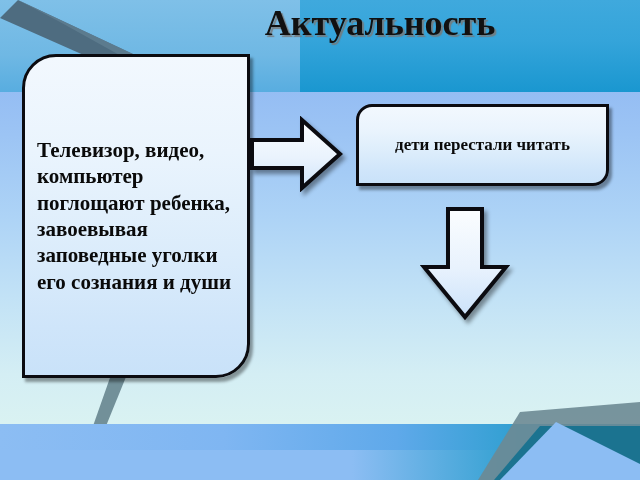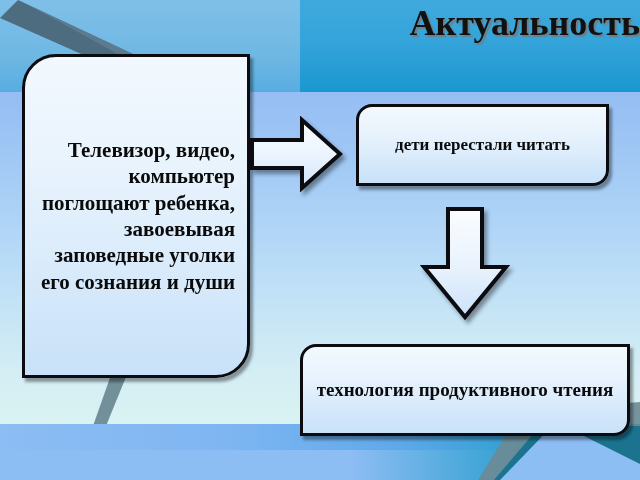--- a/index.html
+++ b/index.html
@@ -61,21 +61,21 @@
     position: absolute;
     pointer-events: none;
   }
   .deco-svg { display:block; }
 
   
   .title {
     position: absolute;
     left: 0; top: 2px;
     width: 640px;
-    text-align: right;
+    text-align: center;
     font-size: 36px;
     font-weight: bold;
     color: #111111;
     letter-spacing: 0px;
     text-shadow: 2px 2px 1px rgba(120,120,120,0.85);
     padding-left: 120px;
     box-sizing: border-box;
     font-family: "Liberation Serif", "DejaVu Serif", serif;
   }
 
@@ -83,21 +83,21 @@
   .box {
     position: absolute;
     box-sizing: border-box;
     border: 3px solid #0b0b10;
     background: linear-gradient(to bottom, #f2f8fe 0%, #eaf4fd 30%, #dbecfb 62%, #cfe5fa 85%, #c9e2f9 100%);
     display: flex;
     align-items: center;
     justify-content: center;
     color: #0a0a0a;
     font-weight: bold;
-    text-align: right;
+    text-align: left;
     box-shadow: 3px 4px 3px rgba(0,0,0,0.38);
   }
 
   #box-left {
     left: 22px;
     top: 54px;
     width: 228px;
     height: 324px;
     border-radius: 34px 0 34px 0;
     font-size: 21px;
@@ -198,17 +198,14 @@
         <linearGradient id="ag2" x1="0" y1="0" x2="0" y2="1">
           <stop offset="0%" stop-color="#fbfdff"></stop>
           <stop offset="55%" stop-color="#e8f2fd"></stop>
           <stop offset="100%" stop-color="#cbe2fa"></stop>
         </linearGradient>
       </defs>
       <polygon points="32,4 66,4 66,62 90,62 49,112 8,62 32,62" fill="url(#ag2)" stroke="#0b0b10" stroke-width="4" stroke-linejoin="miter"></polygon>
     </svg>
   </div>
 
-  <div class="box" id="box-bottom">
-    <span>технология продуктивного чтения</span>
-  </div>
 
 </div>
 
 </body></html>

